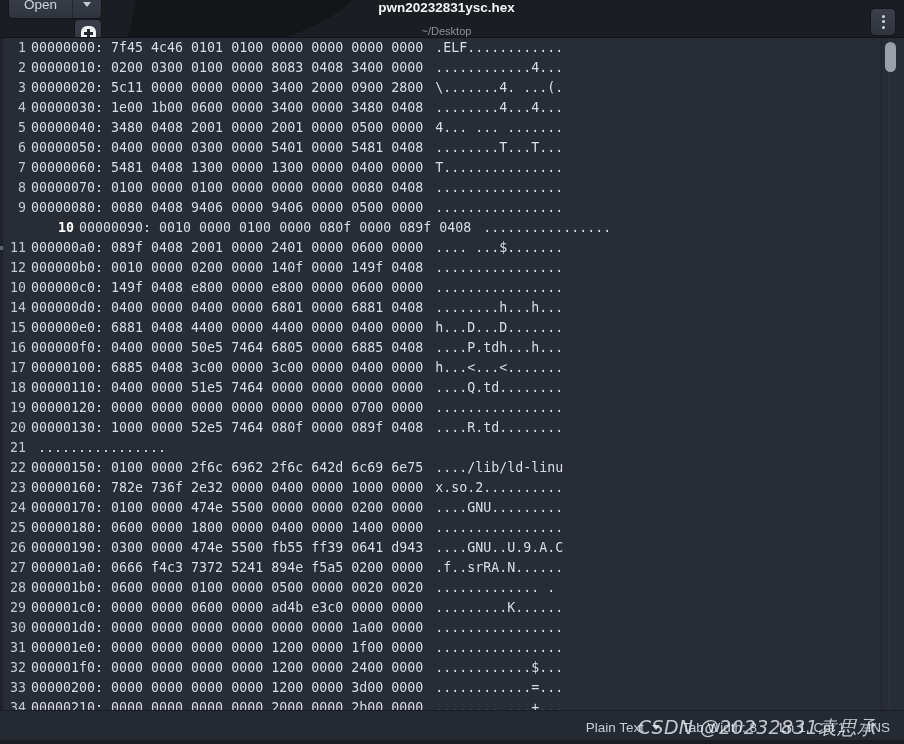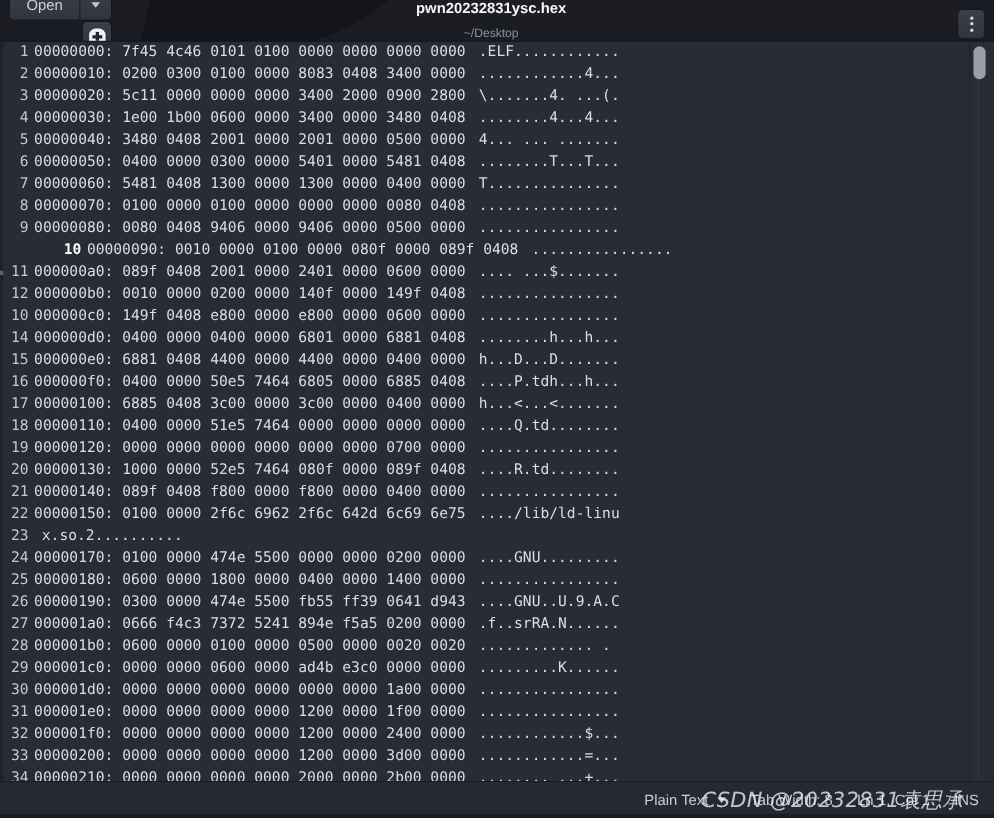--- a/index.html
+++ b/index.html
@@ -388,23 +388,23 @@
         <div class="hexline"><span class="ln">11</span><span class="hx">000000a0: 089f 0408 2001 0000 2401 0000 0600 0000</span><span class="asc">.... ...$.......</span></div>
         <div class="hexline"><span class="ln">12</span><span class="hx">000000b0: 0010 0000 0200 0000 140f 0000 149f 0408</span><span class="asc">................</span></div>
         <div class="hexline"><span class="ln">10</span><span class="hx">000000c0: 149f 0408 e800 0000 e800 0000 0600 0000</span><span class="asc">................</span></div>
         <div class="hexline"><span class="ln">14</span><span class="hx">000000d0: 0400 0000 0400 0000 6801 0000 6881 0408</span><span class="asc">........h...h...</span></div>
         <div class="hexline"><span class="ln">15</span><span class="hx">000000e0: 6881 0408 4400 0000 4400 0000 0400 0000</span><span class="asc">h...D...D.......</span></div>
         <div class="hexline"><span class="ln">16</span><span class="hx">000000f0: 0400 0000 50e5 7464 6805 0000 6885 0408</span><span class="asc">....P.tdh...h...</span></div>
         <div class="hexline"><span class="ln">17</span><span class="hx">00000100: 6885 0408 3c00 0000 3c00 0000 0400 0000</span><span class="asc">h...&lt;...&lt;.......</span></div>
         <div class="hexline"><span class="ln">18</span><span class="hx">00000110: 0400 0000 51e5 7464 0000 0000 0000 0000</span><span class="asc">....Q.td........</span></div>
         <div class="hexline"><span class="ln">19</span><span class="hx">00000120: 0000 0000 0000 0000 0000 0000 0700 0000</span><span class="asc">................</span></div>
         <div class="hexline"><span class="ln">20</span><span class="hx">00000130: 1000 0000 52e5 7464 080f 0000 089f 0408</span><span class="asc">....R.td........</span></div>
-        <div class="hexline"><span class="ln">21</span><span class="hx">00000140: 089f 0408 f800 0000 f800 0000 0400 0000</span><span class="asc">................</span></div>
+        <div class="hexline"><span class="ln">21</span><span class="asc">................</span></div>
         <div class="hexline"><span class="ln">22</span><span class="hx">00000150: 0100 0000 2f6c 6962 2f6c 642d 6c69 6e75</span><span class="asc">..../lib/ld-linu</span></div>
-        <div class="hexline"><span class="ln">23</span><span class="asc">x.so.2..........</span></div>
+        <div class="hexline"><span class="ln">23</span><span class="hx">00000160: 782e 736f 2e32 0000 0400 0000 1000 0000</span><span class="asc">x.so.2..........</span></div>
         <div class="hexline"><span class="ln">24</span><span class="hx">00000170: 0100 0000 474e 5500 0000 0000 0200 0000</span><span class="asc">....GNU.........</span></div>
         <div class="hexline"><span class="ln">25</span><span class="hx">00000180: 0600 0000 1800 0000 0400 0000 1400 0000</span><span class="asc">................</span></div>
         <div class="hexline"><span class="ln">26</span><span class="hx">00000190: 0300 0000 474e 5500 fb55 ff39 0641 d943</span><span class="asc">....GNU..U.9.A.C</span></div>
         <div class="hexline"><span class="ln">27</span><span class="hx">000001a0: 0666 f4c3 7372 5241 894e f5a5 0200 0000</span><span class="asc">.f..srRA.N......</span></div>
         <div class="hexline"><span class="ln">28</span><span class="hx">000001b0: 0600 0000 0100 0000 0500 0000 0020 0020</span><span class="asc">............. .</span></div>
         <div class="hexline"><span class="ln">29</span><span class="hx">000001c0: 0000 0000 0600 0000 ad4b e3c0 0000 0000</span><span class="asc">.........K......</span></div>
         <div class="hexline"><span class="ln">30</span><span class="hx">000001d0: 0000 0000 0000 0000 0000 0000 1a00 0000</span><span class="asc">................</span></div>
         <div class="hexline"><span class="ln">31</span><span class="hx">000001e0: 0000 0000 0000 0000 1200 0000 1f00 0000</span><span class="asc">................</span></div>
         <div class="hexline"><span class="ln">32</span><span class="hx">000001f0: 0000 0000 0000 0000 1200 0000 2400 0000</span><span class="asc">............$...</span></div>
         <div class="hexline"><span class="ln">33</span><span class="hx">00000200: 0000 0000 0000 0000 1200 0000 3d00 0000</span><span class="asc">............=...</span></div>

